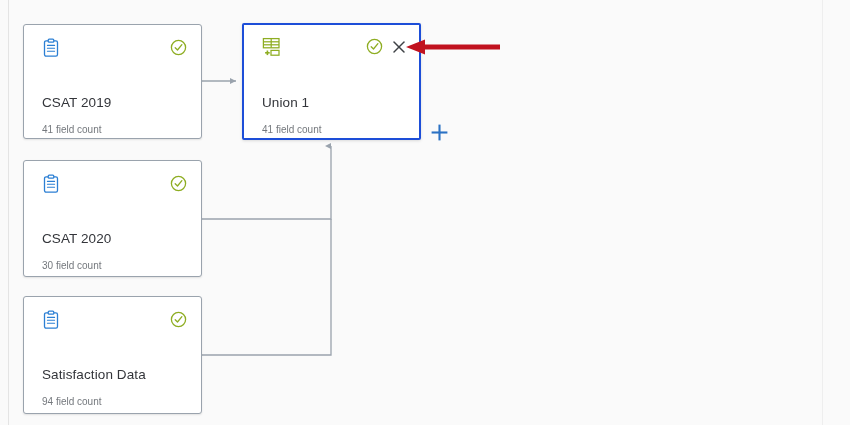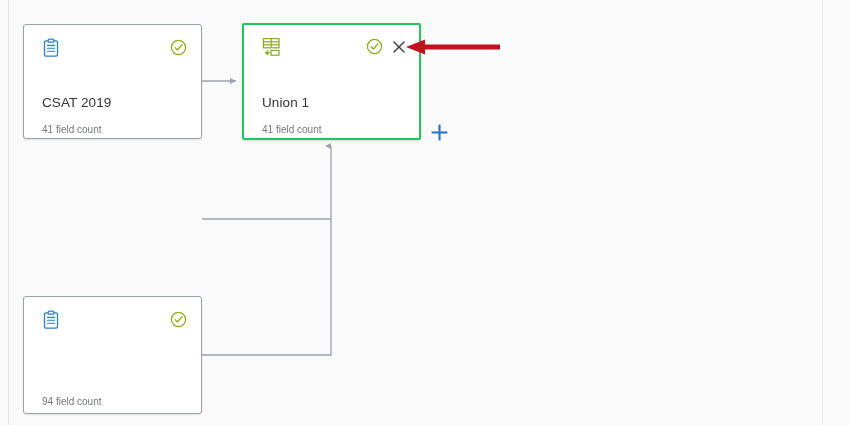--- a/index.html
+++ b/index.html
@@ -48,21 +48,21 @@
   
   .node-card {
     position: absolute;
     box-sizing: border-box;
     background: #ffffff;
     border: 1px solid #9aa3ad;
     border-radius: 3px;
     box-shadow: 0 1px 2px rgba(0,0,0,0.10);
   }
   .node-card.selected {
-    border: 2px solid #22c55e;
+    border: 2px solid #1d4ed8;
     border-radius: 2px;
     box-shadow: 0 1px 3px rgba(0,0,0,0.13);
   }
 
   .card-head {
     position: relative;
     height: 34px;
   }
   .card-icon {
     position: absolute;
@@ -220,20 +220,45 @@
               <line x1="13" y1="3" x2="3" y2="13"></line>
             </g>
           </svg>
         </span>
       </div>
     </div>
     <div class="card-title">Union 1</div>
     <div class="card-sub">41 field count</div>
   </div>
 
+  <div class="node-card" id="card-csat2020">
+    <div class="card-head">
+      <span class="card-icon">
+        <svg width="20" height="20" viewBox="0 0 20 20" xmlns="http://www.w3.org/2000/svg">
+          <rect x="3.5" y="2.8" width="13" height="15.4" rx="1.6" fill="#ffffff" stroke="#2b7fd4" stroke-width="1.3"></rect>
+          <rect x="7.2" y="1.2" width="5.6" height="3" rx="1" fill="#ffffff" stroke="#2b7fd4" stroke-width="1.3"></rect>
+          <g stroke="#2b7fd4" stroke-width="1.1" stroke-linecap="round">
+            <line x1="6.4" y1="7.4" x2="13.6" y2="7.4"></line>
+            <line x1="6.4" y1="10.3" x2="13.6" y2="10.3"></line>
+            <line x1="6.4" y1="13.2" x2="13.6" y2="13.2"></line>
+          </g>
+        </svg>
+      </span>
+      <div class="card-actions">
+        <span class="status-check">
+          <svg width="17" height="17" viewBox="0 0 17 17" xmlns="http://www.w3.org/2000/svg">
+            <circle cx="8.5" cy="8.5" r="7.1" fill="none" stroke="#8ead22" stroke-width="1.3"></circle>
+            <path d="M5.2,8.7 L7.5,11.0 L11.9,5.7" fill="none" stroke="#8ead22" stroke-width="1.3" stroke-linecap="round" stroke-linejoin="round"></path>
+          </svg>
+        </span>
+      </div>
+    </div>
+    <div class="card-title">CSAT 2020</div>
+    <div class="card-sub">30 field count</div>
+  </div>
 
   <div class="node-card" id="card-satisfaction">
     <div class="card-head">
       <span class="card-icon">
         <svg width="20" height="20" viewBox="0 0 20 20" xmlns="http://www.w3.org/2000/svg">
           <rect x="3.5" y="2.8" width="13" height="15.4" rx="1.6" fill="#ffffff" stroke="#2b7fd4" stroke-width="1.3"></rect>
           <rect x="7.2" y="1.2" width="5.6" height="3" rx="1" fill="#ffffff" stroke="#2b7fd4" stroke-width="1.3"></rect>
           <g stroke="#2b7fd4" stroke-width="1.1" stroke-linecap="round">
             <line x1="6.4" y1="7.4" x2="13.6" y2="7.4"></line>
             <line x1="6.4" y1="10.3" x2="13.6" y2="10.3"></line>
@@ -243,20 +268,21 @@
       </span>
       <div class="card-actions">
         <span class="status-check">
           <svg width="17" height="17" viewBox="0 0 17 17" xmlns="http://www.w3.org/2000/svg">
             <circle cx="8.5" cy="8.5" r="7.1" fill="none" stroke="#8ead22" stroke-width="1.3"></circle>
             <path d="M5.2,8.7 L7.5,11.0 L11.9,5.7" fill="none" stroke="#8ead22" stroke-width="1.3" stroke-linecap="round" stroke-linejoin="round"></path>
           </svg>
         </span>
       </div>
     </div>
+    <div class="card-title">Satisfaction Data</div>
     <div class="card-sub">94 field count</div>
   </div>
 
   <div id="add-step-button">
     <svg width="19" height="19" viewBox="0 0 19 19" xmlns="http://www.w3.org/2000/svg">
       <g stroke="#2b71c4" stroke-width="2.1" stroke-linecap="butt">
         <line x1="1.6" y1="9.5" x2="17.4" y2="9.5"></line>
         <line x1="9.5" y1="1.6" x2="9.5" y2="17.4"></line>
       </g>
     </svg>

